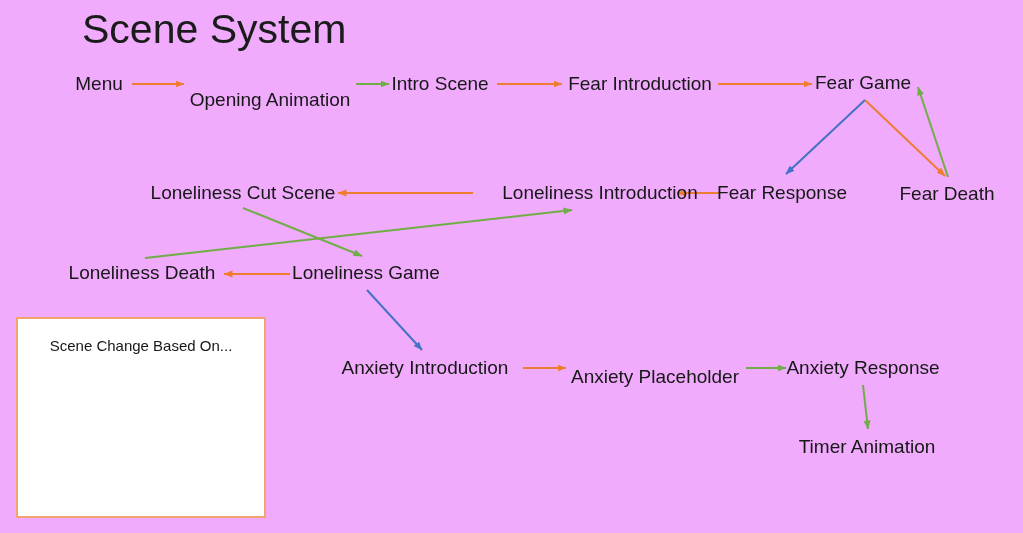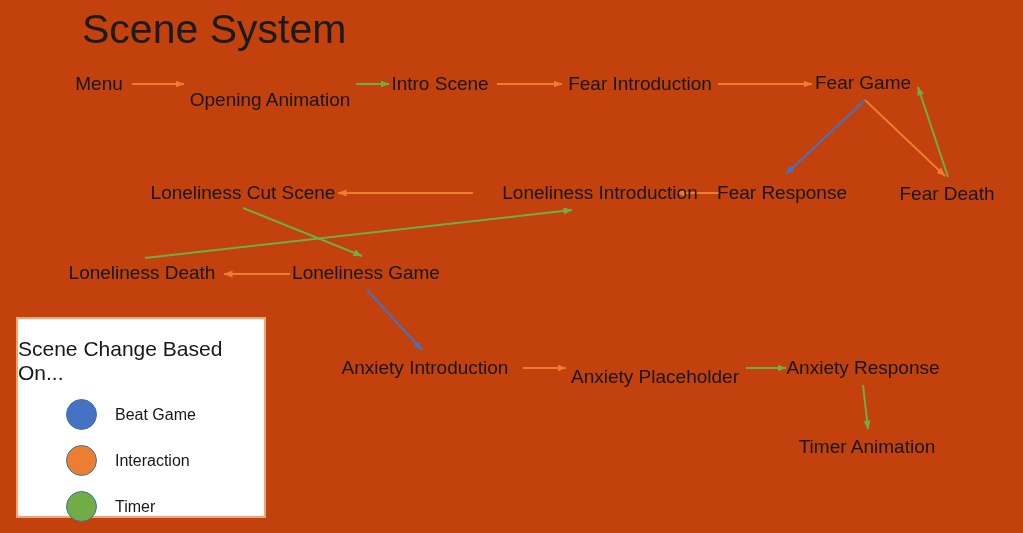--- a/index.html
+++ b/index.html
@@ -1,20 +1,20 @@
 <!DOCTYPE html>
 <html><head>
 <meta charset="utf-8">
 <style>
   html, body { margin: 0; padding: 0; background: #ffffff; }
   .stage {
     position: relative;
     width: 1023px;
     height: 533px;
-    background: #c2410c;
+    background: #f0abfc;
     overflow: hidden;
     font-family: "Liberation Sans", sans-serif;
     color: #1b1b1b;
   }
   .page-title {
     position: absolute;
     left: 82px;
     top: 6px;
     margin: 0;
     font-size: 41px;
@@ -41,22 +41,22 @@
     left: 16px;
     top: 317px;
     width: 250px;
     height: 201px;
     box-sizing: border-box;
     border: 2px solid #f2a470;
     background: #ffffff;
   }
   .legend-title {
     margin-top: 18px;
-    text-align: left;
-    font-size: 21px;
+    text-align: center;
+    font-size: 15px;
     color: #171717;
   }
   .legend-items { margin-top: 14px; }
   .legend-row {
     display: flex;
     align-items: center;
     margin-left: 48px;
     margin-bottom: 15px;
   }
   .legend-circle {
@@ -121,28 +121,14 @@
       <div class="node" style="left: 142px; top: 273px;">Loneliness Death</div>
       <div class="node" style="left: 366px; top: 273px;">Loneliness Game</div>
       <div class="node" style="left: 425px; top: 368px;">Anxiety Introduction</div>
       <div class="node" style="left: 655px; top: 368px; margin-top: 9px;">Anxiety Placeholder</div>
       <div class="node" style="left: 863px; top: 368px;">Anxiety Response</div>
       <div class="node" style="left: 867px; top: 447px;">Timer Animation</div>
     </div>
 
   <div class="legend">
     <div class="legend-title">Scene Change Based On...</div>
-    <div class="legend-items" id="legend-items">
-        <div class="legend-row">
-          <span class="legend-circle" style="background: rgb(68, 114, 196);"></span>
-          <span class="legend-label">Beat Game</span>
-        </div>
-        <div class="legend-row">
-          <span class="legend-circle" style="background: rgb(237, 125, 49);"></span>
-          <span class="legend-label">Interaction</span>
-        </div>
-        <div class="legend-row">
-          <span class="legend-circle" style="background: rgb(112, 173, 71);"></span>
-          <span class="legend-label">Timer</span>
-        </div>
-      </div>
   </div>
 </div>
 
 </body></html>

